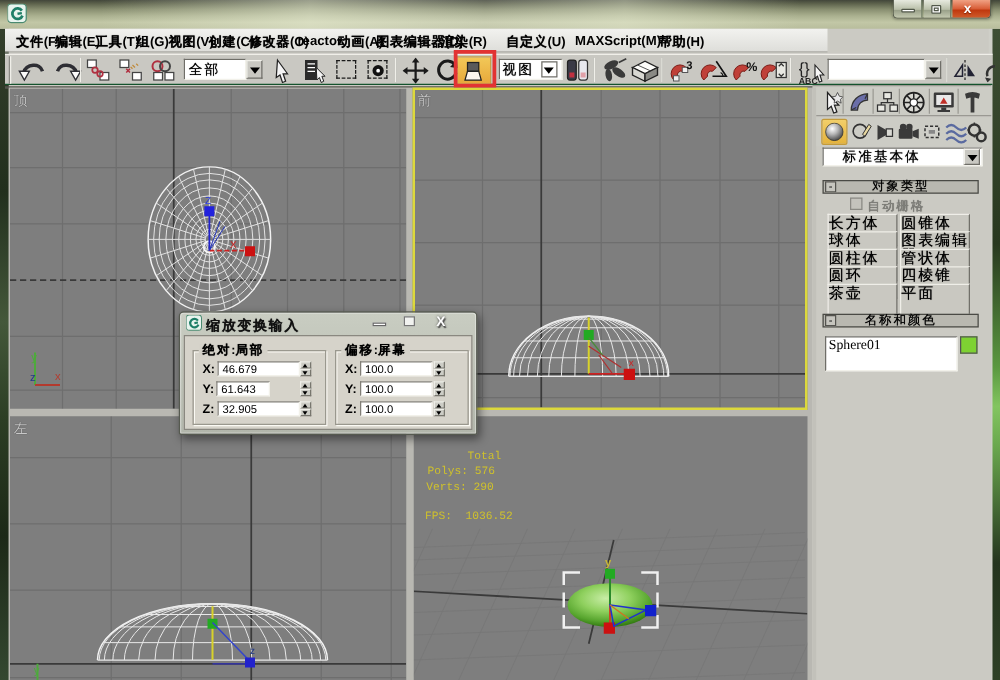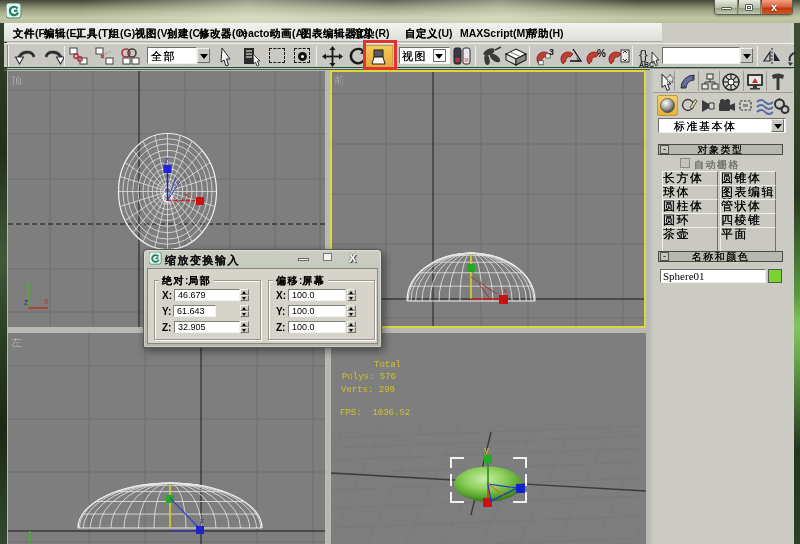--- a/index.html
+++ b/index.html
@@ -554,21 +554,21 @@
 <div class="pbtn cjk" style="left:12px;top:115px;width:56px">球体</div>
 <div class="pbtn cjk" style="left:70px;top:115px;width:56px">图表编辑器</div>
 <div class="pbtn cjk" style="left:12px;top:129px;width:56px">圆柱体</div>
 <div class="pbtn cjk" style="left:70px;top:129px;width:56px">管状体</div>
 <div class="pbtn cjk" style="left:12px;top:143px;width:56px">圆环</div>
 <div class="pbtn cjk" style="left:70px;top:143px;width:56px">四棱锥</div>
 <div class="pbtn cjk" style="left:12px;top:157px;width:56px">茶壶</div>
 <div class="pbtn cjk" style="left:70px;top:157px;width:56px">平面</div>
 
 <div class="roll" style="left:8px;top:181px;width:125px"><b>-</b><span class="cjk">名称和颜色</span></div>
-<div class="abs" style="left:10px;top:199px;width:106px;height:14px;background:#fff;border:1px solid;border-color:#6f6e68 #f2f1ea #f2f1ea #6f6e68;font-size:11px;line-height:13px;padding-left:2px;font-family:'Liberation Serif',serif">Sphere01</div>
+<div class="abs" style="left:10px;top:199px;width:106px;height:28px;background:#fff;border:1px solid;border-color:#6f6e68 #f2f1ea #f2f1ea #6f6e68;font-size:11px;line-height:13px;padding-left:2px;font-family:'Liberation Serif',serif">Sphere01</div>
 <div class="abs" style="left:118px;top:199px;width:14px;height:14px;background:#7ed232;border:1px solid #555"></div>
 </div>
 
 <div class="abs" id="dlg" style="left:143px;top:249px;width:239px;height:99px">
 
 <div class="abs" style="left:0;top:0;width:239px;height:99px;background:linear-gradient(180deg,#c9cdc2,#b2b6ab);border:1px solid #565a50;border-radius:4px 4px 2px 2px;box-shadow:2px 3px 8px rgba(0,0,0,.45), 0 0 0 1px rgba(255,255,255,.35) inset"></div>
 <svg class="abs" style="left:6px;top:3px" width="13" height="13" viewBox="0 0 16 16">
       <rect x="0" y="0" width="15" height="15" rx="3" fill="#e8f4ee" stroke="#4a8a70"></rect>
       <path d="M11.5 5.5 A4.2 4.2 0 1 0 12 9.5" fill="none" stroke="#1f7f68" stroke-width="2.2"></path>
       <path d="M8 8 l3.5 -0.5" stroke="#1f7f68" stroke-width="2"></path>

